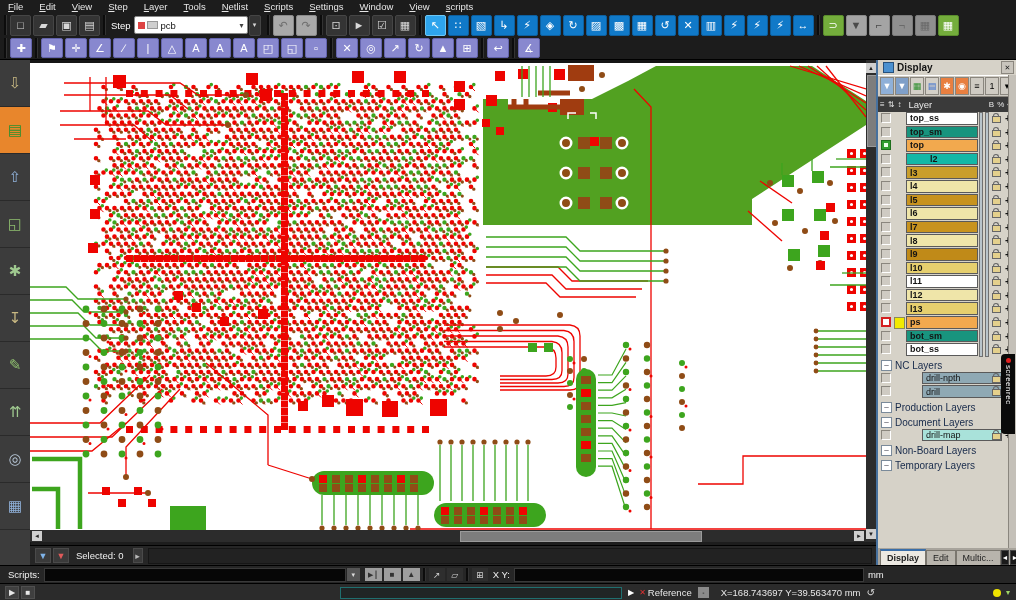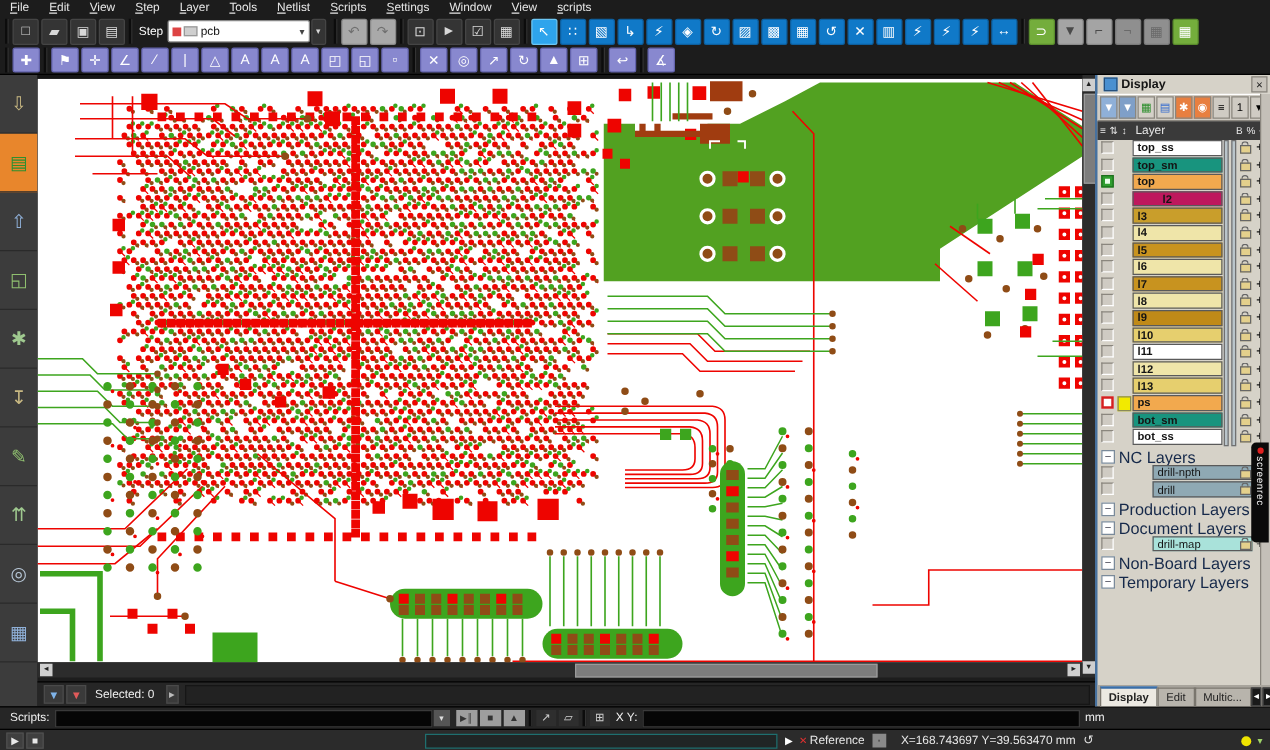--- a/index.html
+++ b/index.html
@@ -73,21 +73,21 @@
   .gbox.mk-green::after{content:"";position:absolute;left:2px;top:2px;width:4px;height:4px;background:#eaffea;}
   .gbox.mk-red{background:#fff;border:2px solid #d42020;}
   .swatch{position:absolute;left:16px;top:1px;width:9px;height:10px;background:#f2ea00;border:1px solid #8a8a5a;}
   .chip{position:absolute;left:28px;top:0;width:72px;height:12.6px;border:1px solid #5a5a5a;box-sizing:border-box;font-size:9px;color:#141414;display:flex;align-items:center;padding-left:3px;}
   .lock{position:absolute;left:114px;top:4px;width:7px;height:5px;background:#e4d08c;border:1px solid #666;}
   .lock::before{content:"";position:absolute;left:0px;top:-4px;width:4px;height:3px;border:1px solid #666;border-bottom:none;border-radius:3px 3px 0 0;}
   .plus{position:absolute;left:127px;top:0;font-size:10px;color:#141414;line-height:13px;}
   .strip{position:absolute;top:0;width:4px;height:100%;background:#b9c4ca;border:1px solid #707070;box-sizing:border-box;}
   .sec-label{display:flex;align-items:center;height:13px;margin-top:2px;}
   .sec-box{width:9px;height:9px;background:#fff;border:1px solid #7a8a9a;font-size:8px;line-height:7px;text-align:center;color:#223;margin:0 3px;}
-  .sec-text{font-size:13px;color:#16294a;}
+  .sec-text{font-size:10px;color:#16294a;}
   .srow{position:relative;height:13.6px;}
   .srow .chip{left:44px;width:80px;}
   .srow .lock{left:114px;}
   #panel-tabs{position:absolute;left:0;bottom:0;width:100%;height:17px;background:#a8a49c;display:flex;align-items:flex-end;padding-left:2px;box-sizing:border-box;}
   .ptab{height:14px;font-size:9px;display:flex;align-items:center;justify-content:center;padding:0 6px;border:1px solid #7a766e;border-bottom:none;background:#b8b4ac;color:#222;}
   .ptab.active{background:#ece9e2;border-top:2px solid #3a6ea8;font-weight:bold;}
   .tab-arr{width:12px;height:13px;background:#1a1a1a;color:#fff;font-size:7px;display:flex;align-items:center;justify-content:center;margin-left:1px;border:1px solid #444;}
   #panel-vscroll{position:absolute;right:0;top:15px;width:7px;height:473px;background:#c4c0b8;border-left:1px solid #8a867e;}
   
   #watermark{position:absolute;left:1001px;top:354px;width:14px;height:80px;background:#0a0a0a;border-radius:4px 0 0 4px;display:flex;flex-direction:column;align-items:center;padding-top:4px;box-sizing:border-box;}
@@ -646,21 +646,21 @@
         <div class="lrow">
           <span class="gbox mk-green"></span>
           <div class="chip" style="background: rgb(242, 169, 78);">
             <span>top</span>
           </div>
           <span class="lock"></span>
           <span class="plus">+</span>
         </div>
         <div class="lrow">
           <span class="gbox"></span>
-          <div class="chip" style="background: #be185d; padding-left: 23px;">
+          <div class="chip" style="background: #14b8a6; padding-left: 23px;">
             <span>l2</span>
           </div>
           <span class="lock"></span>
           <span class="plus">+</span>
         </div>
         <div class="lrow">
           <span class="gbox"></span>
           <div class="chip" style="background: rgb(201, 158, 43);">
             <span>l3</span>
           </div>

